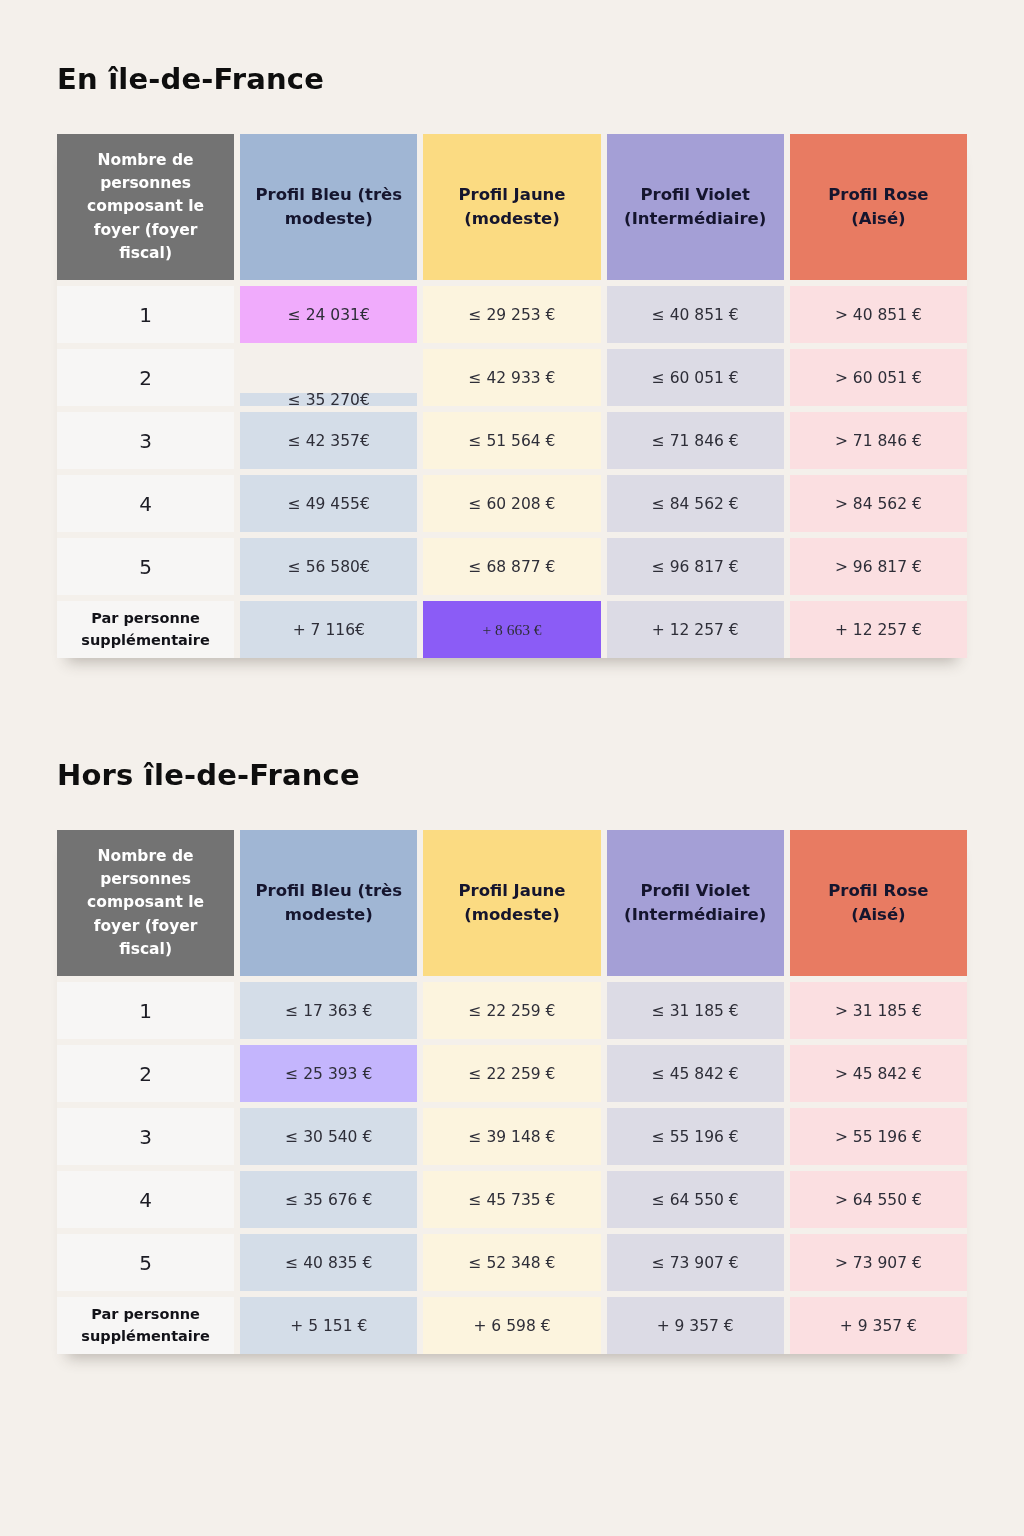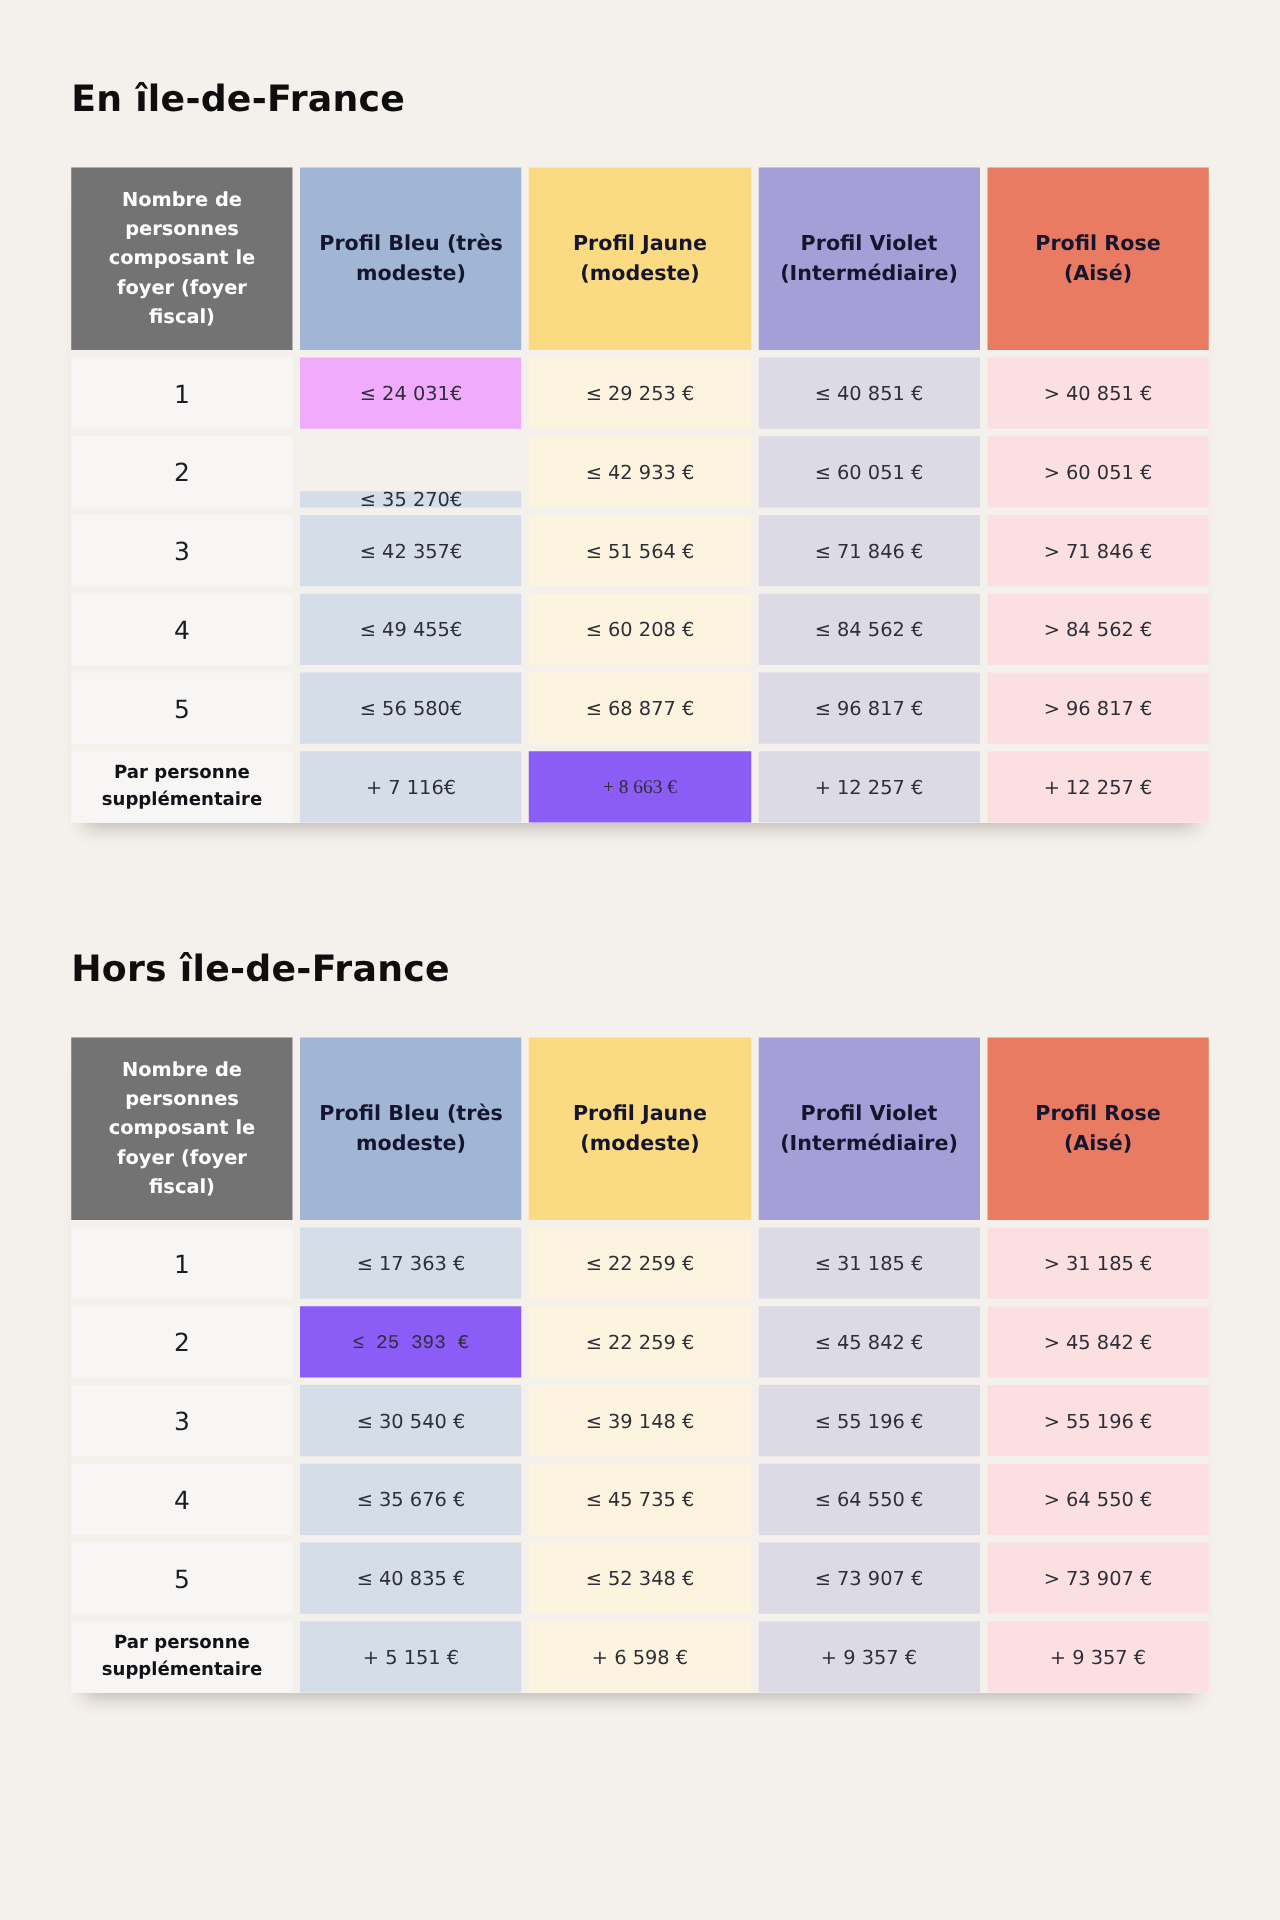--- a/index.html
+++ b/index.html
@@ -125,21 +125,21 @@
       <div class="cell header" style="background: rgb(160, 182, 212); color: rgb(21, 21, 46);">Profil Bleu (très modeste)</div>
       <div class="cell header" style="background: rgb(251, 219, 130); color: rgb(21, 21, 46);">Profil Jaune (modeste)</div>
       <div class="cell header" style="background: rgb(164, 159, 214); color: rgb(21, 21, 46);">Profil Violet (Intermédiaire)</div>
       <div class="cell header" style="background: rgb(232, 123, 98); color: rgb(21, 21, 46);">Profil Rose (Aisé)</div>
       <div class="cell row-label" style="background: rgb(247, 246, 245);">1</div>
       <div class="cell value" style="background: rgb(212, 221, 232);">≤ 17 363 €</div>
       <div class="cell value" style="background: rgb(252, 244, 222);">≤ 22 259 €</div>
       <div class="cell value" style="background: rgb(220, 219, 229);">≤ 31 185 €</div>
       <div class="cell value" style="background: rgb(251, 223, 225);">&gt; 31 185 €</div>
       <div class="cell row-label" style="background: rgb(247, 246, 245);">2</div>
-      <div class="cell value" style="background: #8b5cf6; font-family: Liberation Mono, monospace;">≤ 25 393 €</div>
+      <div class="cell value" style="background: #c4b5fd;">≤ 25 393 €</div>
       <div class="cell value" style="background: rgb(252, 244, 222);">≤ 22 259 €</div>
       <div class="cell value" style="background: rgb(220, 219, 229);">≤ 45 842 €</div>
       <div class="cell value" style="background: rgb(251, 223, 225);">&gt; 45 842 €</div>
       <div class="cell row-label" style="background: rgb(247, 246, 245);">3</div>
       <div class="cell value" style="background: rgb(212, 221, 232);">≤ 30 540 €</div>
       <div class="cell value" style="background: rgb(252, 244, 222);">≤ 39 148 €</div>
       <div class="cell value" style="background: rgb(220, 219, 229);">≤ 55 196 €</div>
       <div class="cell value" style="background: rgb(251, 223, 225);">&gt; 55 196 €</div>
       <div class="cell row-label" style="background: rgb(247, 246, 245);">4</div>
       <div class="cell value" style="background: rgb(212, 221, 232);">≤ 35 676 €</div>

